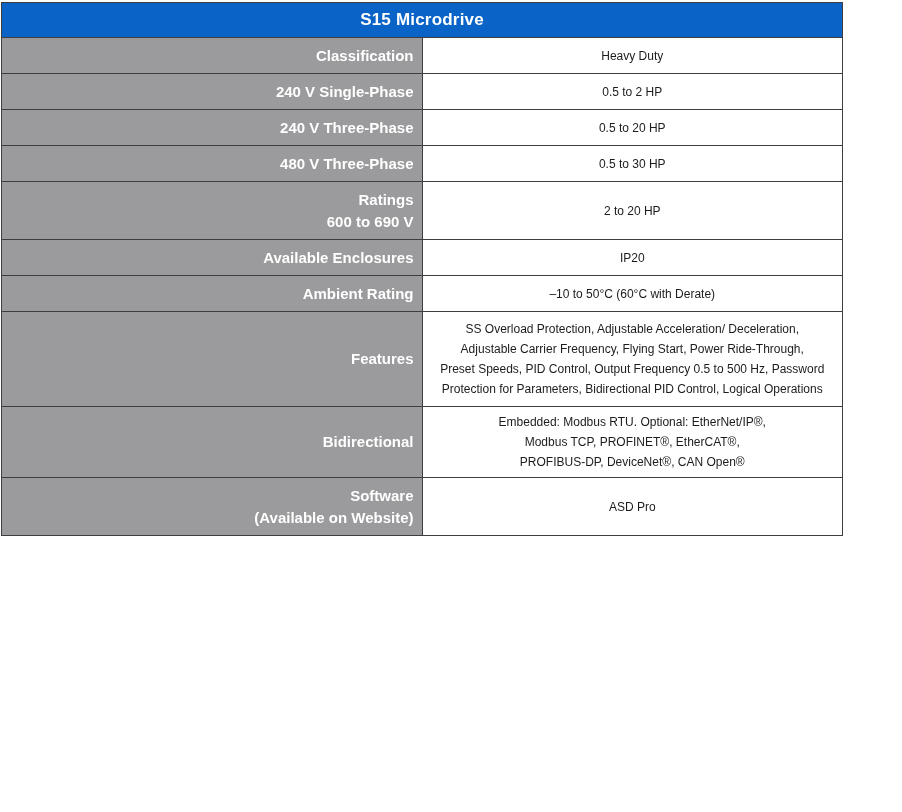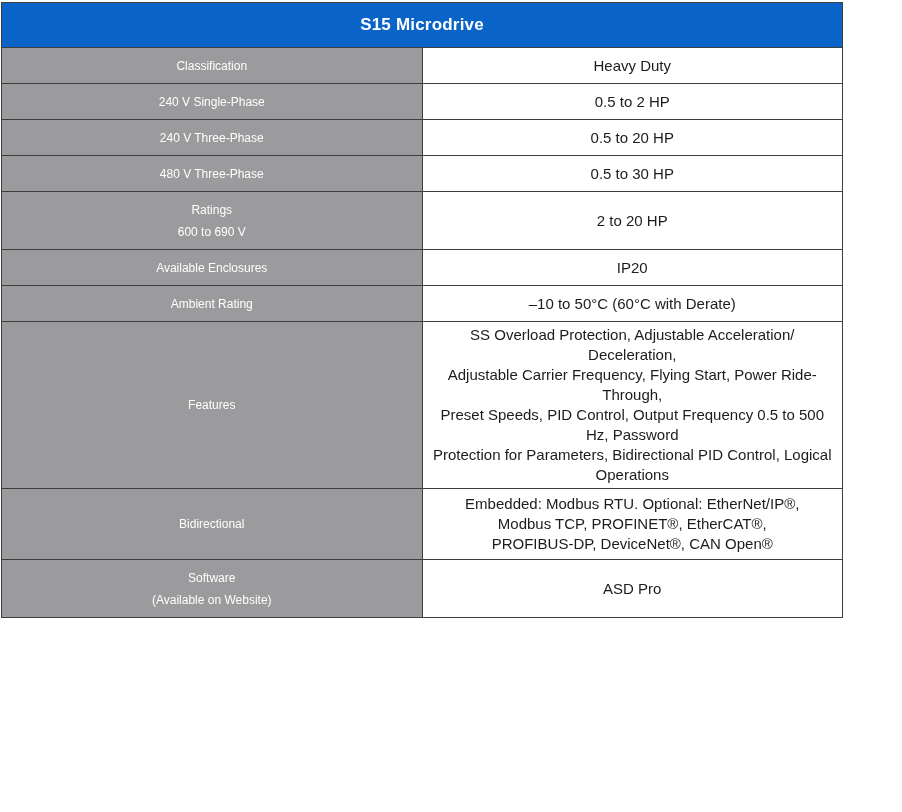--- a/index.html
+++ b/index.html
@@ -29,35 +29,36 @@
     padding:3px 8px;
     vertical-align:middle;
     text-align:center;
     white-space:pre-line;
   }
   .spec-table th.title-cell{
     background:var(--header-bg);
     color:#ffffff;
     font-size:17px;
     font-weight:bold;
-    height:45px;
+    height:35px;
     letter-spacing:0.2px;
   }
   .spec-table td.label-cell{
     background:var(--label-bg);
     color:var(--label-text);
-    font-weight:normal;
-    font-size:12px;
+    font-weight:bold;
+    font-size:15px;
     line-height:22px;
     width:234px;
+    text-align:right;
   }
   .spec-table td.value-cell{
     background:#ffffff;
     color:var(--value-text);
-    font-size:15px;
+    font-size:12px;
     line-height:20px;
   }
   tr.h36{ height:36px; }
   tr.h58{ height:58px; }
   tr.h71{ height:71px; }
   tr.h95{ height:95px; }
   tr.h35{ height:35px; }
 </style>
 </head>
 <body>

